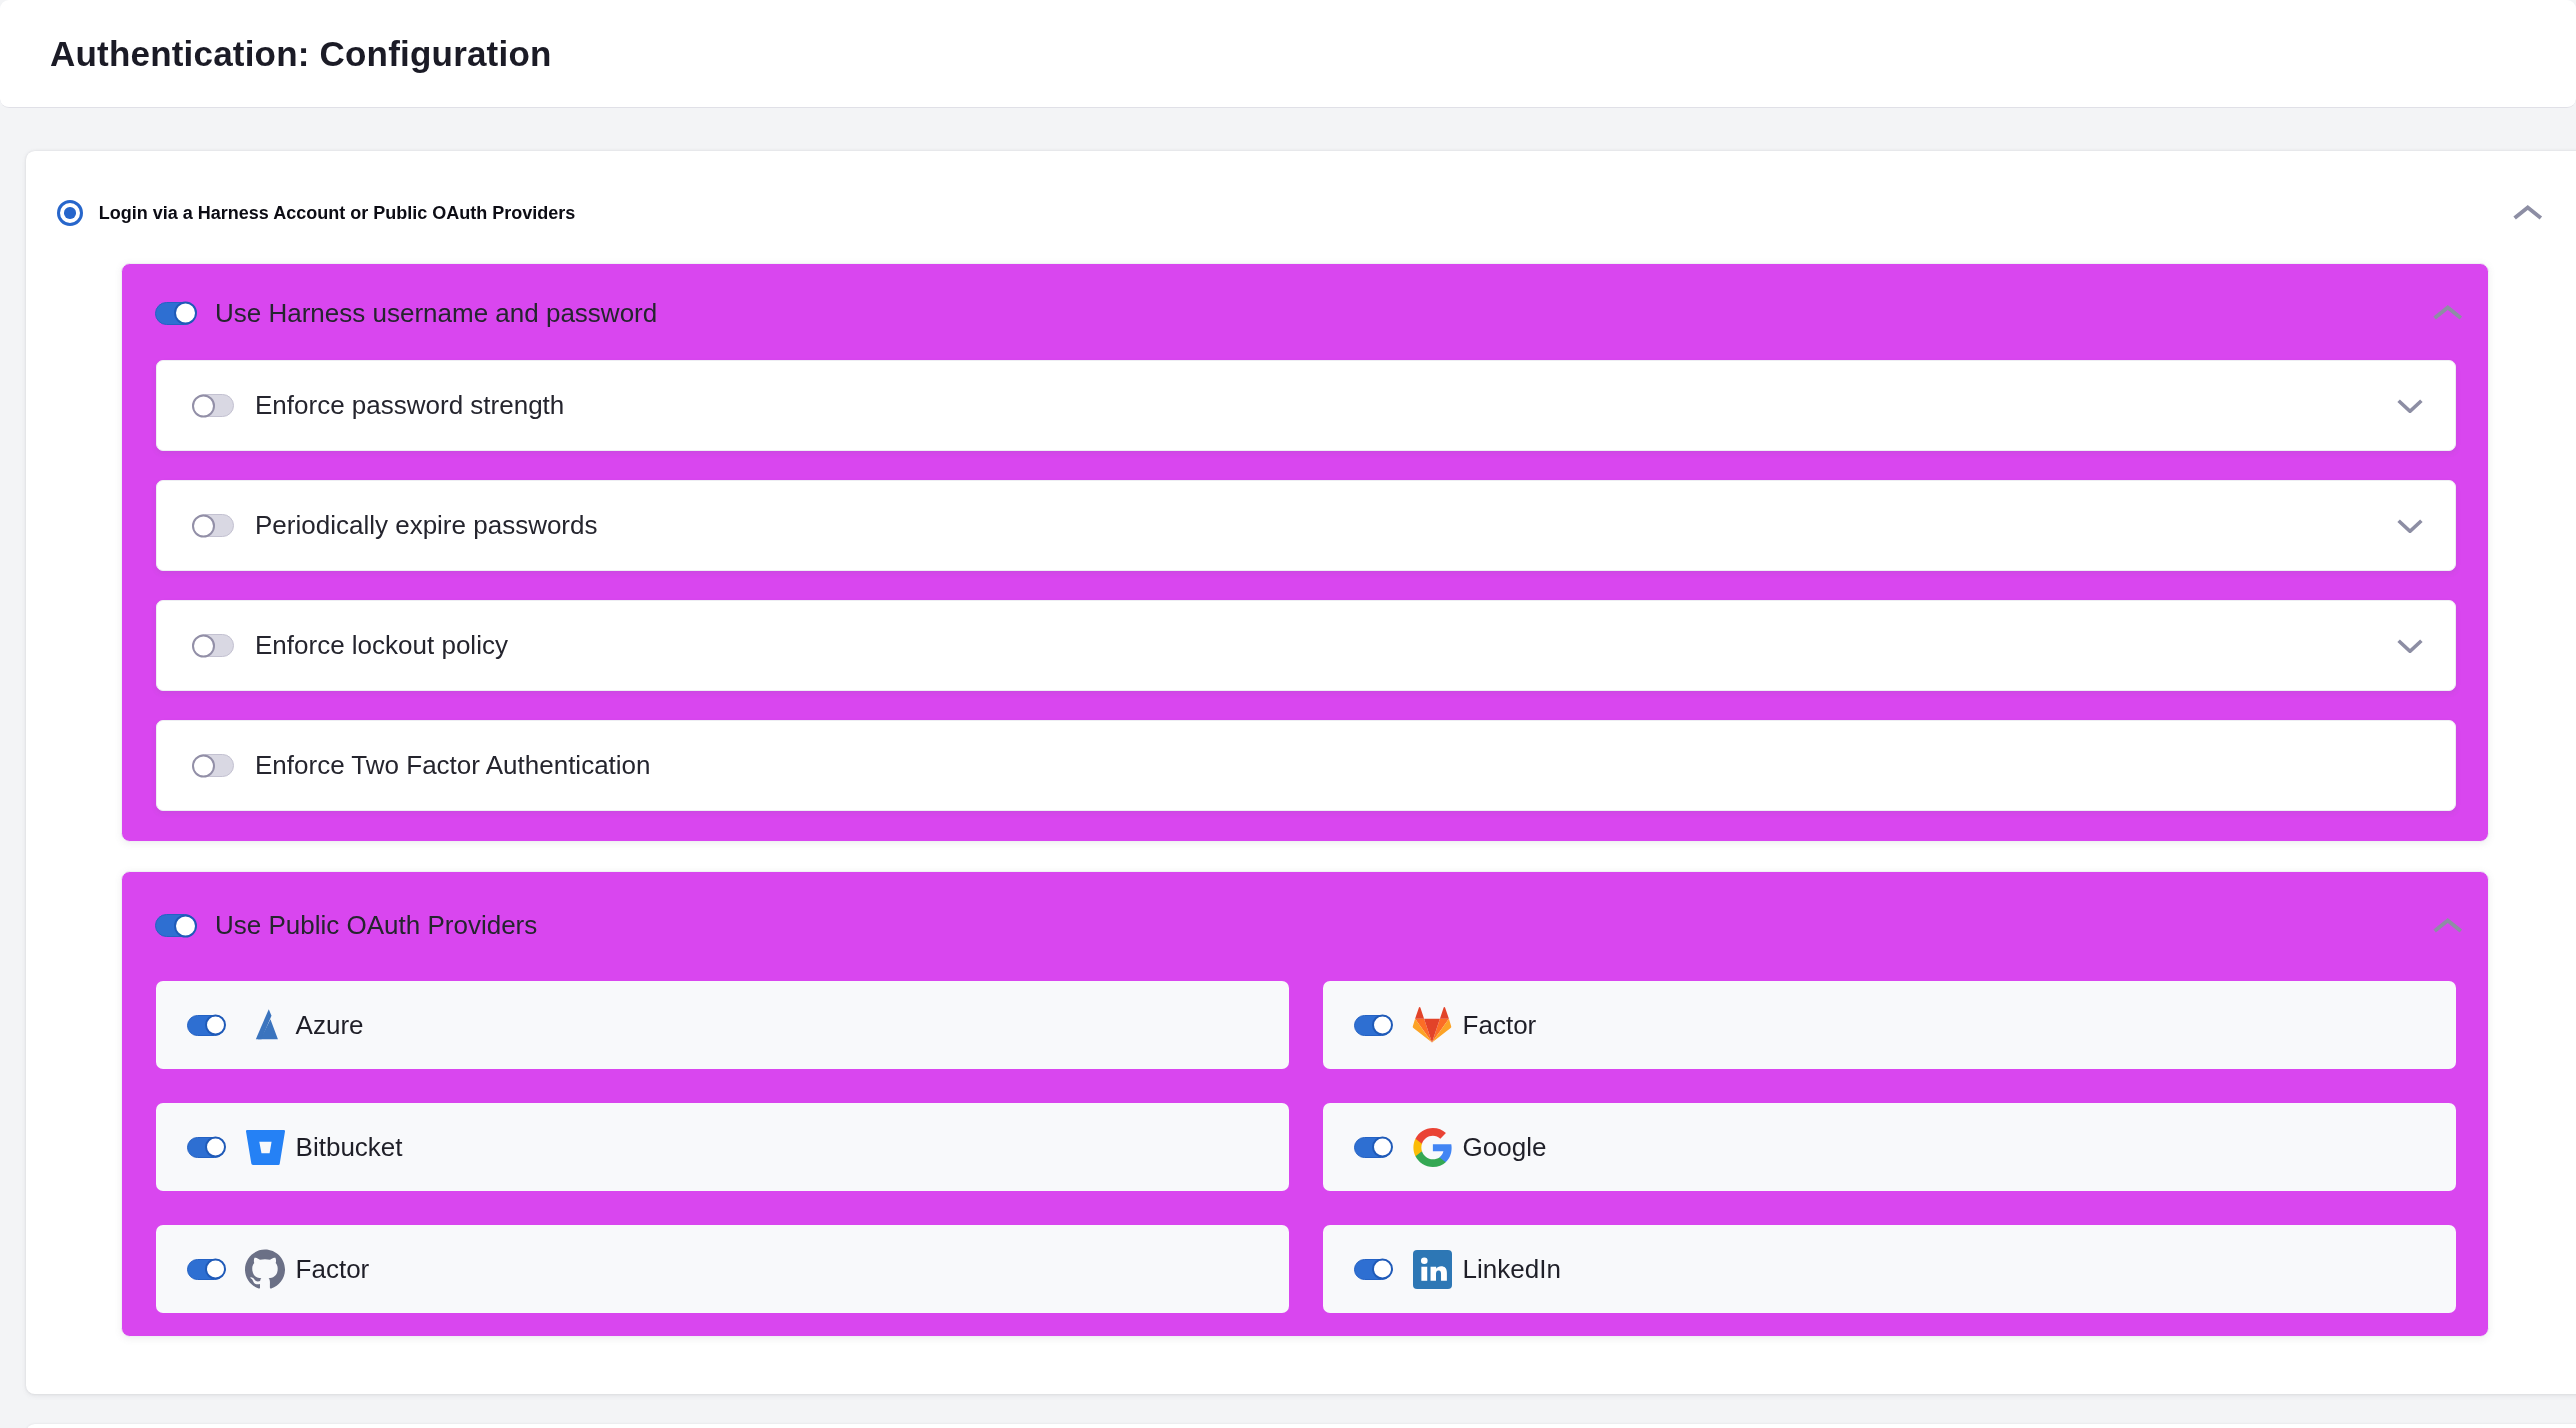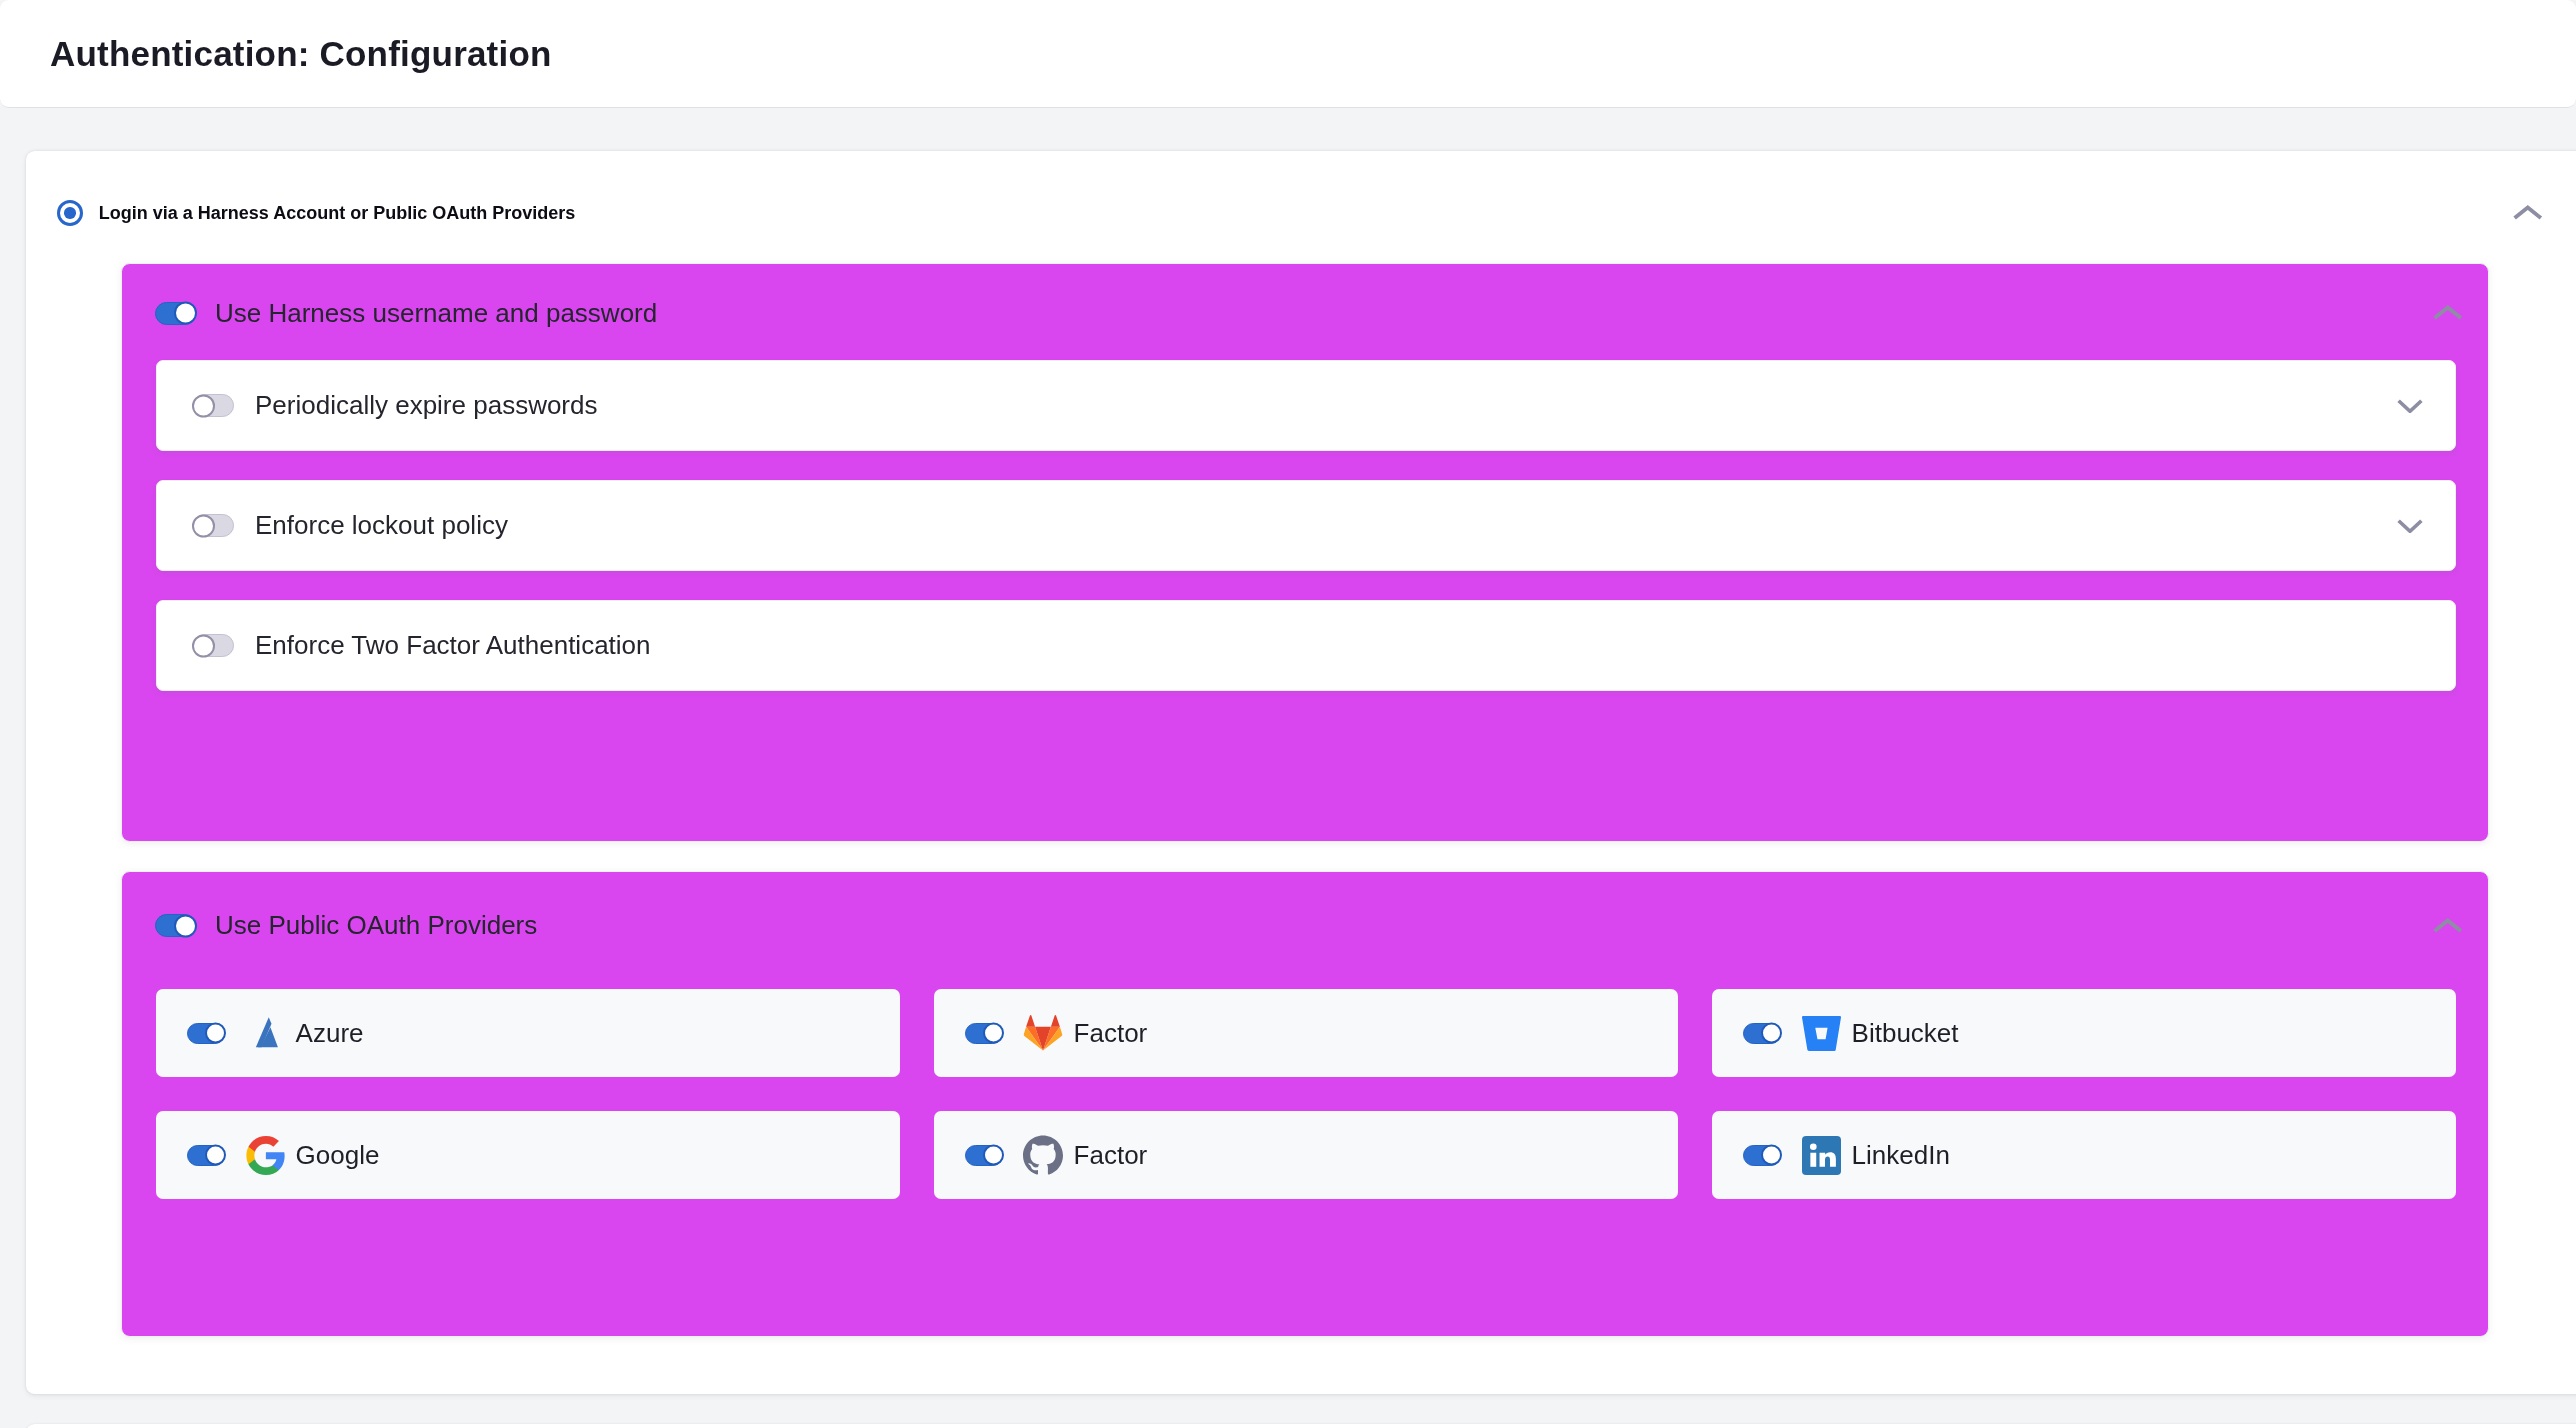--- a/index.html
+++ b/index.html
@@ -57,22 +57,22 @@
   
   .opt-rows { position:absolute; left:34px; top:96px; width:2300px; }
   .opt-row { position:relative; height:91px; margin-bottom:29px; background:#fff;
     border:0.9px solid #eeeef3; border-radius:7px;
     box-shadow:0 2.6px 5.3px -0.9px rgba(96,97,112,.12);
     display:flex; align-items:center; padding-left:36px; }
   .opt-row .lbl { margin-left:21px; font-size:26px; color:#25252e; }
   .opt-row .chev-abs { right:31.5px; top:50%; transform:translateY(-50%); }
 
   
-  .prov-grid { position:absolute; left:34px; top:117px; width:2300px;
-    display:grid; grid-template-columns:1fr 1fr 1fr; column-gap:19px; row-gap:30px;gap:34px; }
+  .prov-grid { position:absolute; left:34px; top:109px; width:2300px;
+    display:grid; grid-template-columns:1fr 1fr; column-gap:19px; row-gap:30px;gap:34px; }
   .prov-row { height:88px; background:#f8f9fb; border-radius:7px;
     display:flex; align-items:center; padding-left:31px; }
   .prov-ic { width:42px; height:42px; margin-left:19px; flex:0 0 auto;
     display:flex; align-items:center; justify-content:center; }
   .prov-row .lbl { margin-left:9.6px; font-size:26px; color:#1f1f28; }
 
   
   .next-card-sliver { position:absolute; left:26px; top:1424px; width:2567px; height:26px;
     background:#fff; border-radius:8.8px 8.8px 0 0;
     box-shadow:0 0 2.6px rgba(40,41,61,.10); }
@@ -102,20 +102,29 @@
           <span class="knob"></span>
         </span>
       <span class="lbl">Use Harness username and password</span>
       <svg class="chev" width="31.5" height="17.5" viewBox="0 0 36 20">
         <path d="M3 16 L18 4 L33 16" fill="none" stroke="#8d8ea4" stroke-width="4.5"></path>
       </svg>
     </div>
 
     <div class="opt-rows">
 
+      <div class="opt-row">
+        <span class="toggle big off">
+            <span class="knob"></span>
+          </span>
+        <span class="lbl">Enforce password strength</span>
+        <svg class="chev chev-abs" width="28" height="15.8" viewBox="0 0 32 18">
+          <path d="M3 3 L16 15 L29 3" fill="none" stroke="#8d8ea4" stroke-width="4.2"></path>
+        </svg>
+      </div>
 
       <div class="opt-row">
         <span class="toggle big off">
             <span class="knob"></span>
           </span>
         <span class="lbl">Periodically expire passwords</span>
         <svg class="chev chev-abs" width="28" height="15.8" viewBox="0 0 32 18">
           <path d="M3 3 L16 15 L29 3" fill="none" stroke="#8d8ea4" stroke-width="4.2"></path>
         </svg>
       </div>

